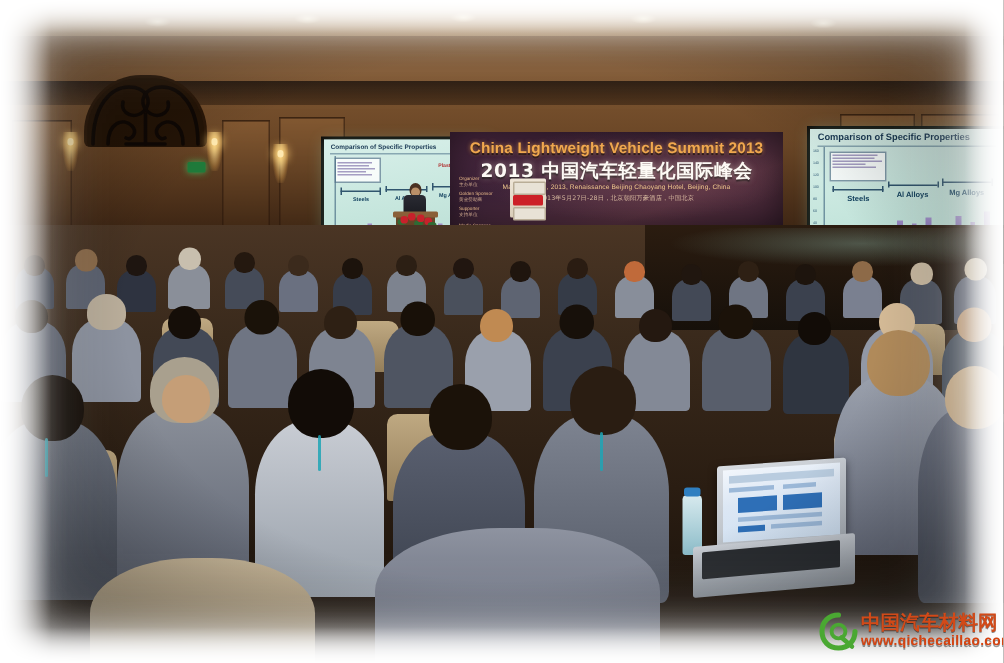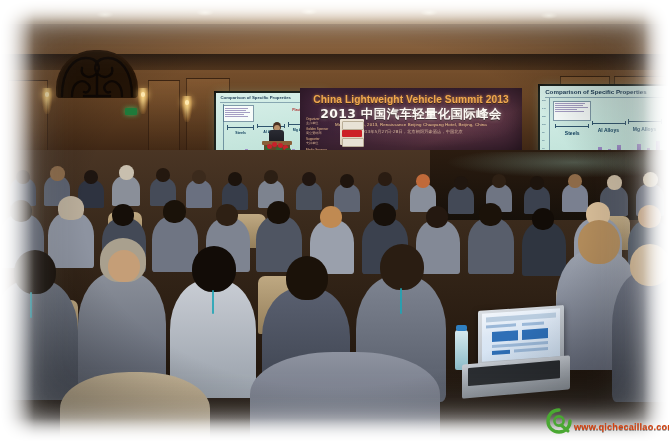--- a/index.html
+++ b/index.html
@@ -554,17 +554,18 @@
     <div class="vignette"></div>
     <div class="feather2"></div>
     <div class="feather"></div>
 
     <div class="watermark">
       <svg class="wm-q" viewBox="0 0 26 26">
         <path d="M13 2 C6.5 2 2 6.6 2 13 C2 19.4 6.5 24 13 24 C19.5 24 24 19.4 24 13" fill="none" stroke="#4aa832" stroke-width="3.4" stroke-linecap="round"></path>
         <circle cx="13" cy="13" r="4.6" fill="none" stroke="#4aa832" stroke-width="2.6"></circle>
         <path d="M15 17 L22 23" stroke="#4aa832" stroke-width="3" stroke-linecap="round"></path>
       </svg>
+      <div class="wm-cn">中国汽车材料网</div>
       <div class="wm-url">www.qichecaillao.com</div>
     </div>
 
   </div>
 </div>
 
 </body></html>

